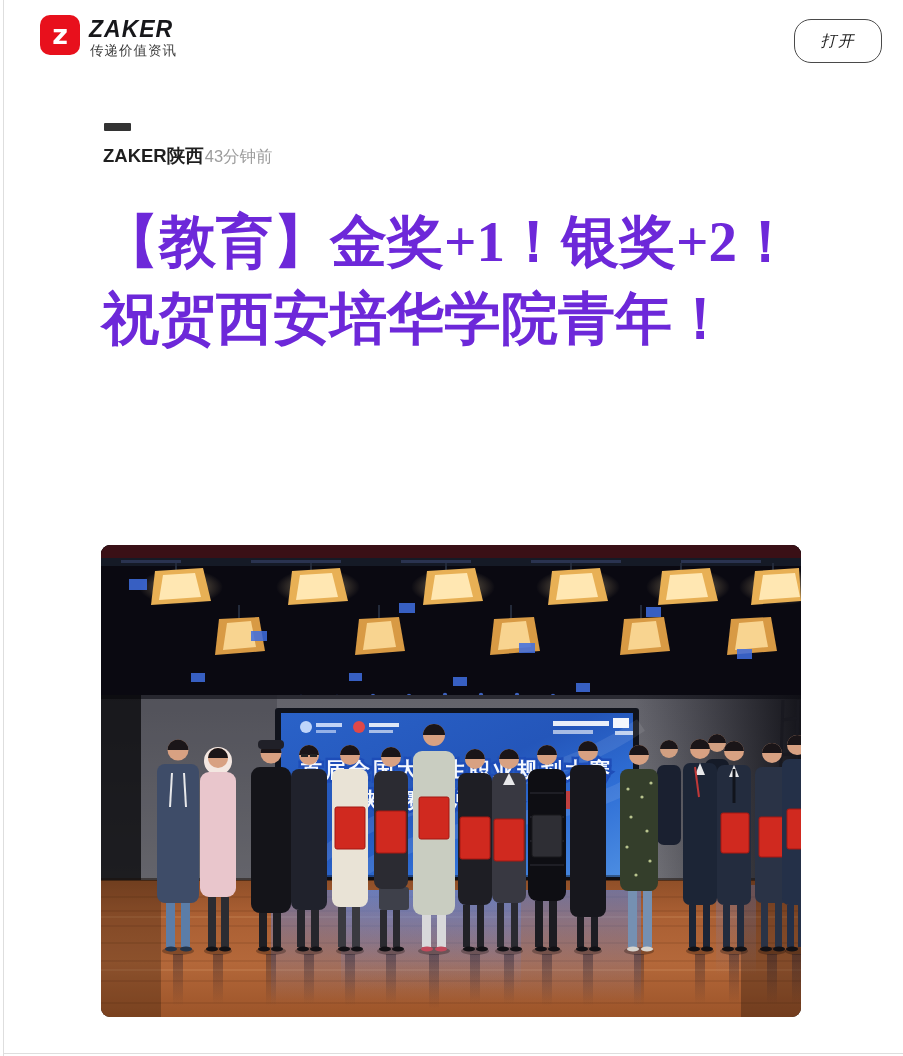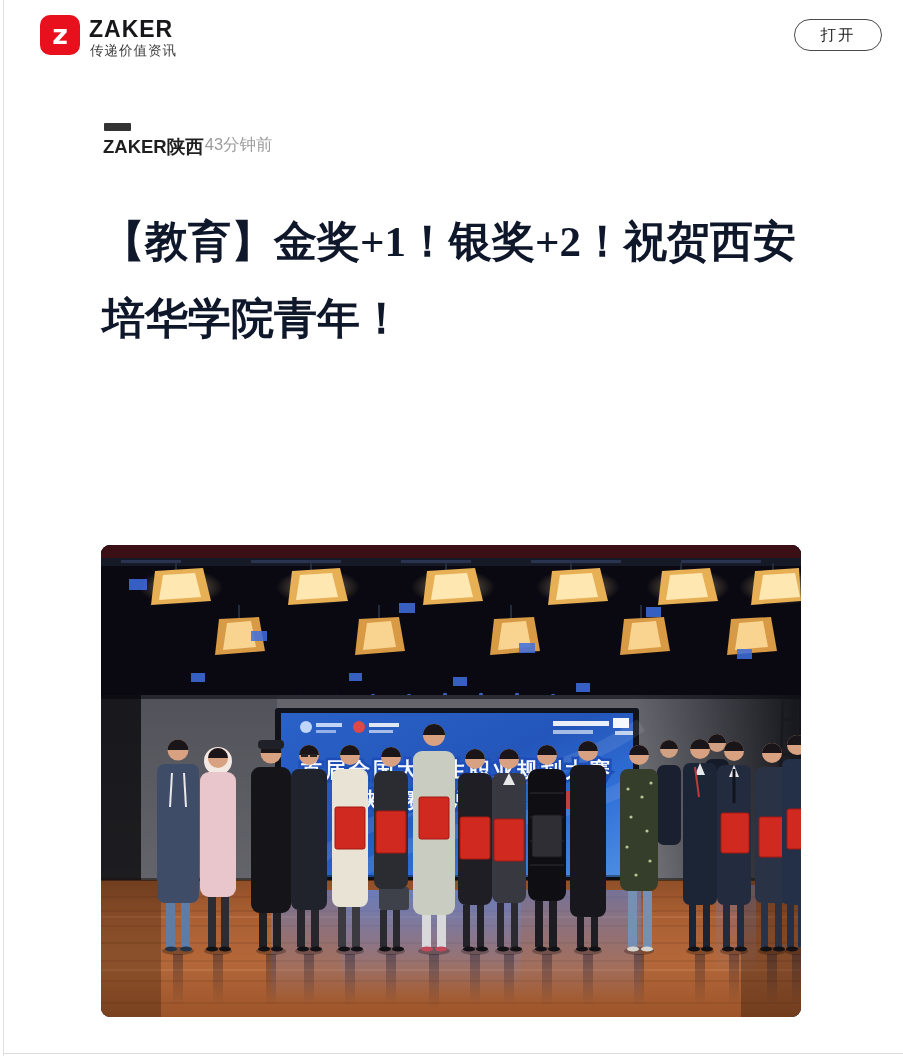--- a/index.html
+++ b/index.html
@@ -9,39 +9,39 @@
   .edge-left { position:absolute; left:3px; top:0; width:1px; height:1056px; background:#dedede; }
   .edge-bottom { position:absolute; left:3px; bottom:2px; width:900px; height:1px; background:#dedede; }
 
   
   .logo-box { position:absolute; left:40px; top:15px; width:40px; height:40px;
               background:#e8101c; border-radius:10px; display:flex; align-items:center;
               justify-content:center; cursor:pointer; }
   .logo-z { color:#fff; font-weight:800; font-size:27px; line-height:1;
             font-family:"DejaVu Sans",sans-serif; transform:translateY(-1px); }
   .brand { position:absolute; left:89px; top:16px; font-size:23px; font-weight:800;
-           letter-spacing:1px; color:#17171a; }
+           letter-spacing:1px; color:#17171a;font-style:italic; }
   .tagline { position:absolute; left:90px; top:42px; font-size:13.5px; color:#3a3a3a;
              letter-spacing:1px;text-align:right; }
-  .open-btn { position:absolute; left:794px; top:19px; width:88px; height:32px;
+  .open-btn { position:absolute; left:794px; top:19px; width:88px; height:44px;
               border:1px solid #4a4a4a; border-radius:17px; background:#fff;
               font-size:15.5px; color:#1a1a1a; display:flex; align-items:center;
-              justify-content:center; cursor:pointer; letter-spacing:2px; }
+              justify-content:center; cursor:pointer; letter-spacing:2px;font-style:italic; }
 
   
   .meta-dash { position:absolute; left:104px; top:123px; width:27px; height:8px;
                background:#333333; border-radius:1px; }
-  .meta-row { position:absolute; left:103px; top:134px; display:flex; align-items:flex-start; }
+  .meta-row { position:absolute; left:103px; top:143px; display:flex; align-items:flex-end; }
   .source { font-size:18.5px; font-weight:700; color:#1f1f1f; }
   .time { font-size:16.5px; color:#9c9c9c; margin-left:1px; }
 
   
   .title { position:absolute; left:102px; top:203px; width:706px;
            font-family:"Liberation Serif","DejaVu Serif",serif;
-           font-size:43px; line-height:77px; font-weight:700; color:#0f172a; }
+           font-size:57px; line-height:77px; font-weight:700; color:#6d28d9; }
   .para { position:absolute; left:102px; top:399px; width:706px;
           font-size:22px; line-height:44px; color:#404040; }
   .para b { color:#1c1c1c; font-weight:700; }
 
   
   .photo { position:absolute; left:101px; top:545px; width:700px; height:472px;
            border-radius:9px; overflow:hidden; cursor:pointer; background:#0b0a10; }
   .photo svg { display:block; }
 </style>
 </head>

